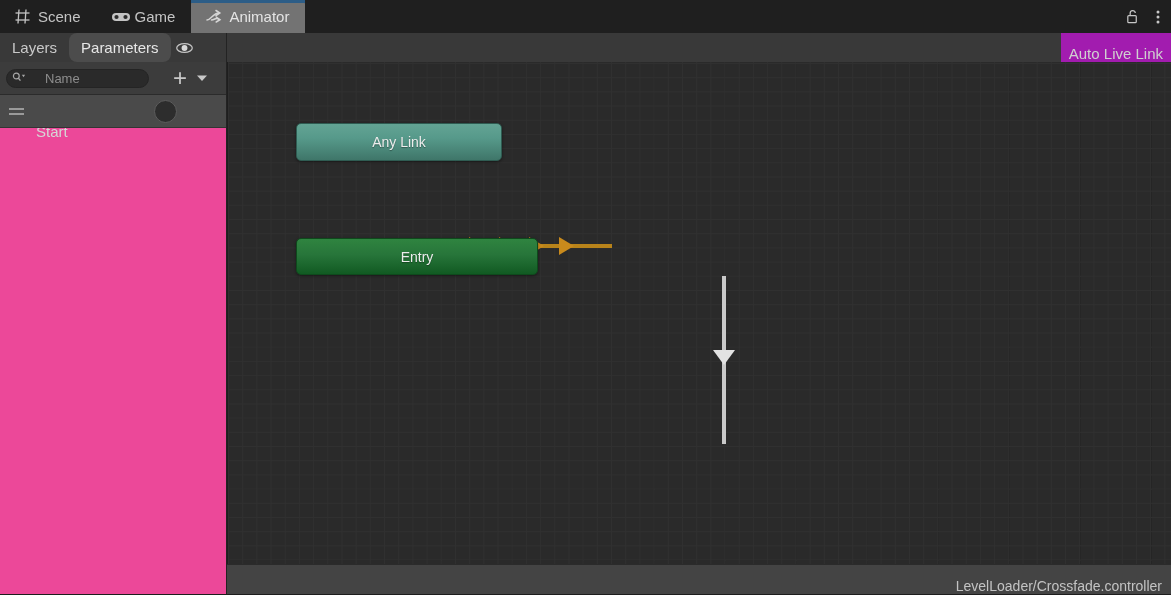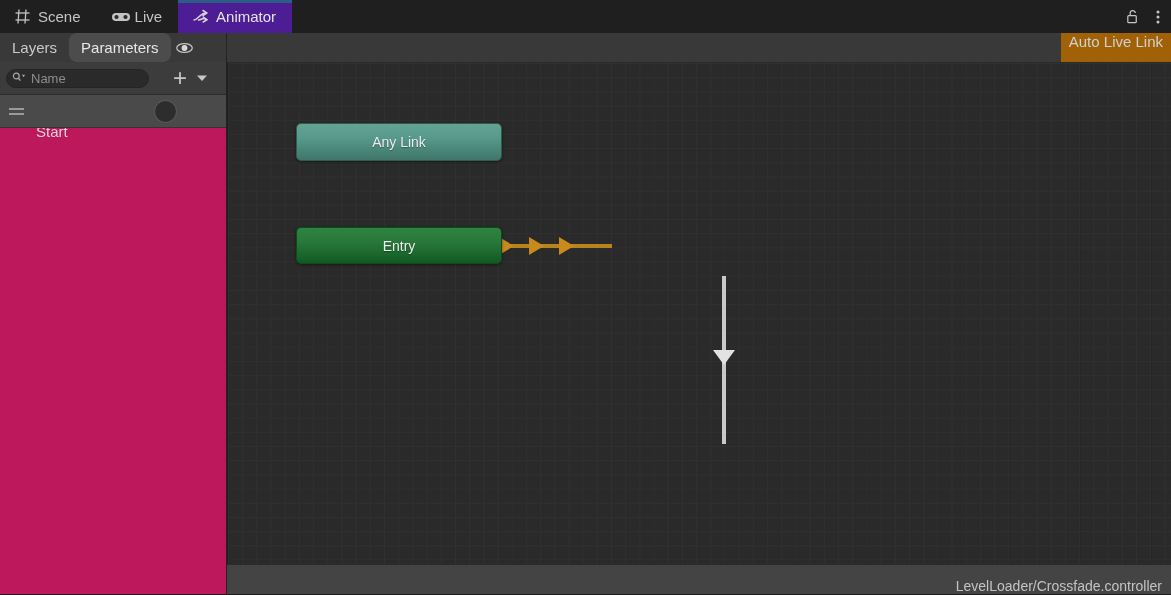--- a/index.html
+++ b/index.html
@@ -18,39 +18,39 @@
     background:#1f1f1f;
     display:flex; align-items:flex-end;
   }
   .tab{
     height:33px; display:flex; align-items:center; gap:7px;
     padding:0 16px 0 14px; position:relative;
     color:#c4c4c4; font-size:15px; cursor:pointer;
     background:transparent;
   }
   .tab.active{
-    background:#4c1d95; color:#e4e4e4;
+    background:#737373; color:#e4e4e4;
     border-top-left-radius:4px; border-top-right-radius:4px;
   }
   .tab.active::before{
     content:""; position:absolute; left:0; right:0; top:0; height:3px;
     background:#2c5d87;
   }
   .tab-ico{ width:17px; height:17px; display:block; flex:0 0 auto; }
   .tabbar-spacer{ flex:1 1 auto; height:33px; }
   .tabbar-btn{
     width:26px; height:33px; display:flex; align-items:center; justify-content:center;
     cursor:pointer;
   }
   .tabbar-btn svg{ display:block; }
 
   
   #leftpanel{
     position:absolute; left:0; top:33px; width:227px; height:562px;
-    background:#be185d;
+    background:#ec4899;
     padding-left:24px;
   }
   #lp-tabs{
     position:absolute; left:0; top:0; width:227px; height:29px;
     background:#393939; display:flex; align-items:stretch;
   }
   .lptab{
     display:flex; align-items:center; padding:0 12px;
     color:#c9c9c9; font-size:15px; cursor:pointer; background:transparent;
   }
@@ -59,21 +59,21 @@
     display:flex; align-items:center; justify-content:center;
     width:28px; cursor:pointer;
   }
   #lp-search-row{
     position:absolute; left:0; top:29px; width:227px; height:32px;
     background:#3c3c3c; display:flex; align-items:center; padding:0 6px;
   }
   #searchbox{
     flex:0 0 auto; width:143px; height:19px; border-radius:10px;
     background:#2a2a2a; border:1px solid #242424;
-    display:flex; align-items:center; gap:4px; padding:0 6px 0 5px;
+    display:flex; align-items:center; gap:18px; padding:0 6px 0 5px;
     cursor:text;
   }
   #searchbox .ph{ color:#8d8d8d; font-size:13px; line-height:13px; }
   .plusbtn{
     margin-left:24px; color:#c8c8c8; font-size:24px; line-height:18px;
     font-weight:300; cursor:pointer; user-select:none;
   }
   .caretbtn{ margin-left:9px; cursor:pointer; display:flex; align-items:center; }
   #lp-sep{
     position:absolute; left:0; top:61px; width:227px; height:1px; background:#2b2b2b;
@@ -106,22 +106,22 @@
     position:absolute; left:1px; top:0; height:29px;
     background:#4c4c4c; color:#d7d7d7; font-size:15px;
     display:flex; align-items:center; padding:0 22px 0 11px; cursor:pointer;
   }
   #crumb-arrow{
     position:absolute; left:-1px; top:0; width:21px; height:29px;
     pointer-events:none;
   }
   #autolivelink{
     position:absolute; right:0; top:0; height:29px;
-    background:#a16207; color:#d0d0d0; font-size:15px;
-    display:flex; align-items:flex-start; padding:0 8px; cursor:pointer;
+    background:#a21caf; color:#d0d0d0; font-size:15px;
+    display:flex; align-items:flex-end; padding:0 8px; cursor:pointer;
   }
 
   
   #canvas{
     position:absolute; left:227px; top:62px; width:944px; height:503px;
     background-color:#2a2a2a;
     background-image:
       linear-gradient(to right, #303030 1px, transparent 1px),
       linear-gradient(to bottom, #303030 1px, transparent 1px),
       linear-gradient(to right, #242424 1px, transparent 1px),
@@ -208,21 +208,21 @@
     </div>
 
     <div class="tab">
       <span class="tab-ico">
         <svg viewBox="0 0 20 17" width="20" height="17">
           <rect x="1" y="5" width="18" height="8" rx="4" fill="#c4c4c4"></rect>
           <circle cx="5.5" cy="9" r="2.1" fill="#2b2b2b"></circle>
           <circle cx="14.5" cy="9" r="2.1" fill="#2b2b2b"></circle>
         </svg>
       </span>
-      <span>Live</span>
+      <span>Game</span>
     </div>
 
     <div class="tab active">
       <span class="tab-ico">
         <svg viewBox="0 0 17 17" width="17" height="17">
           <g stroke="#d6d6d6" stroke-width="1.5" fill="none" stroke-linecap="round">
             <path d="M2 12 C 6 12, 8 5, 14 5"></path>
             <path d="M6.5 12 C 10 12, 11 8.5, 14 11.5"></path>
             <path d="M11 2.5 L 14.8 5 L 11 7.5"></path>
             <path d="M11.2 9 L 15 11.6 L 11.2 14"></path>
@@ -319,21 +319,21 @@
 
     <div class="edge">
       <div class="edge-line-v" style="left:495px; top:214px; height:168px;"></div>
       <div class="tri tri-down" style="left:486px; top:288px;"></div>
     </div>
 
     <div class="node anystate" style="left:69px; top:61px; width:206px; height:38px;">
       <span>Any Link</span>
     </div>
 
-    <div class="node entry" style="left:69px; top:165px; width:206px; height:37px;">
+    <div class="node entry" style="left:69px; top:176px; width:242px; height:37px;">
       <span>Entry</span>
     </div>
 
 
   </div>
 
   <div id="canvas-border-l"></div>
 
   <div id="statusbar-topline"></div>
   <div id="statusbar">

